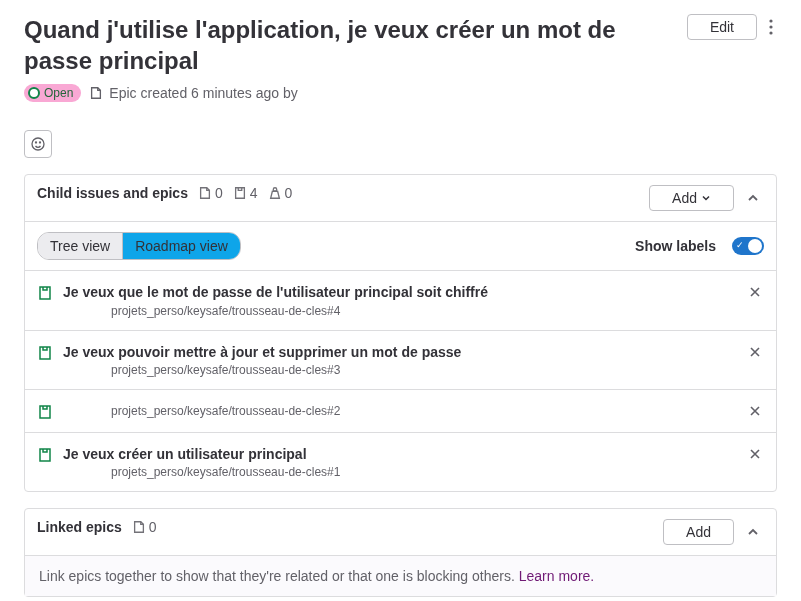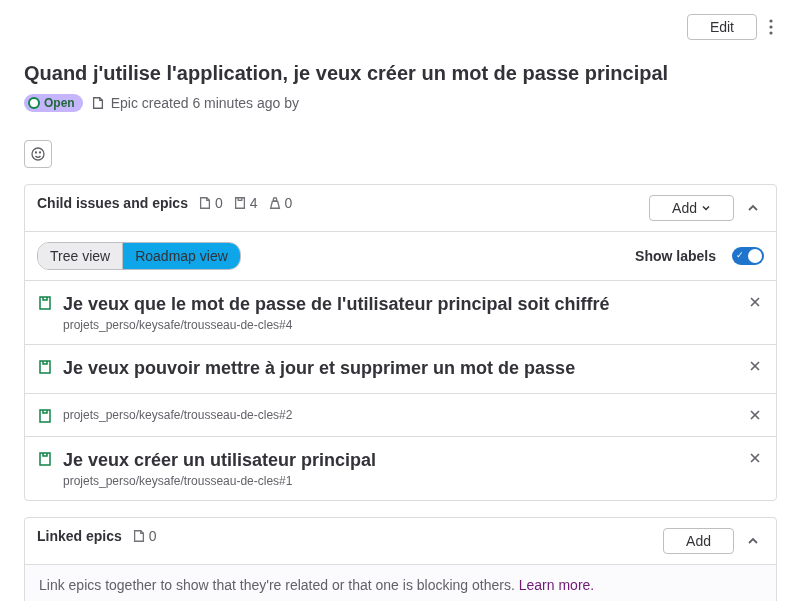--- a/index.html
+++ b/index.html
@@ -1,24 +1,24 @@
 <!DOCTYPE html>
 <html><head>
 <meta charset="utf-8">
 <style>
   * { box-sizing: border-box; margin: 0; padding: 0; }
   body { font-family: -apple-system, BlinkMacSystemFont, "Segoe UI", Helvetica, Arial, sans-serif; color: #333238; font-size: 14px; background: #fff; padding: 14px 24px; width: 801px; }
   .header-row { display: flex; justify-content: space-between; align-items: flex-start; gap: 12px; }
-  .title { font-size: 20px; font-weight: 700; line-height: 1.3; flex: 1; margin-top: 46px; }
+  .title { font-size: 24px; font-weight: 700; line-height: 1.3; flex: 1; }
   .header-actions { display: flex; align-items: center; gap: 8px; }
   .btn { background: #fff; border: 1px solid #bfbfc3; border-radius: 4px; padding: 5px 22px; font-size: 14px; color: #333238; cursor: pointer; display: inline-flex; align-items: center; gap: 4px; line-height: 1; }
   .icon-btn { background: none; border: none; padding: 4px; cursor: pointer; color: #626168; }
   .meta-row { display: flex; align-items: center; gap: 8px; margin-top: 8px; flex-wrap: wrap; }
   .badge { display: inline-flex; align-items: center; gap: 4px; border-radius: 12px; padding: 2px 8px 2px 4px; font-size: 12px; font-weight: 500; }
-  .badge-open { background: #c4b5fd; color: #24663b; font-weight: bold; }
+  .badge-open { background: #f9a8d4; color: #24663b; }
   .badge-open .dot { width: 12px; height: 12px; border: 2px solid #108548; border-radius: 50%; background: #fff; }
   .meta-text { color: #626168; font-size: 14px; display: inline-flex; align-items: center; gap: 6px; }
   .epic-icon-small { width: 14px; height: 14px; }
   .emoji-btn { border: 1px solid #bfbfc3; border-radius: 4px; width: 28px; height: 28px; display: inline-flex; align-items: center; justify-content: center; background: #fff; cursor: pointer; margin-top: 28px; }
   .card { border: 1px solid #dcdcde; border-radius: 4px; margin-top: 16px; }
   .card-header { display: flex; align-items: flex-start; justify-content: space-between; padding: 10px 12px; gap: 12px; }
   .card-header-left { display: flex; align-items: center; gap: 10px; flex-wrap: wrap; }
   .card-title { font-size: 14px; font-weight: 600; }
   .count-item { display: inline-flex; align-items: center; gap: 3px; color: #626168; font-size: 14px; }
   .card-header-right { display: flex; align-items: center; gap: 8px; }
@@ -29,22 +29,22 @@
   .segmented button + button { border-left: 1px solid #bfbfc3; }
   .toggle-row { display: flex; align-items: center; gap: 16px; }
   .toggle-label { font-size: 14px; font-weight: 600; }
   .switch { width: 32px; height: 18px; background: #1f75cb; border-radius: 10px; position: relative; cursor: pointer; }
   .switch::after { content: ""; position: absolute; top: 2px; right: 2px; width: 14px; height: 14px; background: #fff; border-radius: 50%; }
   .switch .check { position: absolute; left: 4px; top: 3px; font-size: 9px; color: #fff; }
   .child-list { }
   .child-item { display: flex; align-items: flex-start; padding: 12px; border-top: 1px solid #dcdcde; gap: 10px; }
   .child-icon { flex-shrink: 0; width: 16px; height: 16px; margin-top: 2px; }
   .child-body { flex: 1; }
-  .child-title { font-size: 18px; font-weight: 600; color: #333238; line-height: 1.3; }
-  .child-path { font-size: 12px; color: #626168; margin-top: 2px; }
+  .child-title { font-size: 14px; font-weight: 600; color: #333238; line-height: 1.3; }
+  .child-path { font-size: 12px; color: #626168; margin-top: 2px; margin-left: 48px; }
   .close-btn { background: none; border: none; color: #626168; cursor: pointer; padding: 2px; }
   .linked-text { padding: 12px 14px; border-top: 1px solid #dcdcde; background: #fbfafd; color: #626168; font-size: 14px; }
   .linked-text a { color: #701a75; text-decoration: none; }
   svg { display: block; }
 </style>
 </head>
 <body>
 
 
 
@@ -158,20 +158,21 @@
           </svg>
       </button>
     </div>
     <div class="child-item">
       <svg class="child-icon" viewBox="0 0 16 16" fill="none" stroke="#108548" stroke-width="1.5">
           <path d="M3 2h10v12H3z"></path>
           <path d="M6 2v3h4V2"></path>
         </svg>
       <div class="child-body">
         <div class="child-title">Je veux pouvoir mettre à jour et supprimer un mot de passe</div>
+        <div class="child-path">projets_perso/keysafe/trousseau-de-cles#3</div>
       </div>
       <button class="close-btn">
         <svg width="14" height="14" viewBox="0 0 14 14" stroke="#626168" stroke-width="1.6">
             <path d="M3 3l8 8M11 3l-8 8"></path>
           </svg>
       </button>
     </div>
     <div class="child-item">
       <svg class="child-icon" viewBox="0 0 16 16" fill="none" stroke="#108548" stroke-width="1.5">
           <path d="M3 2h10v12H3z"></path>

